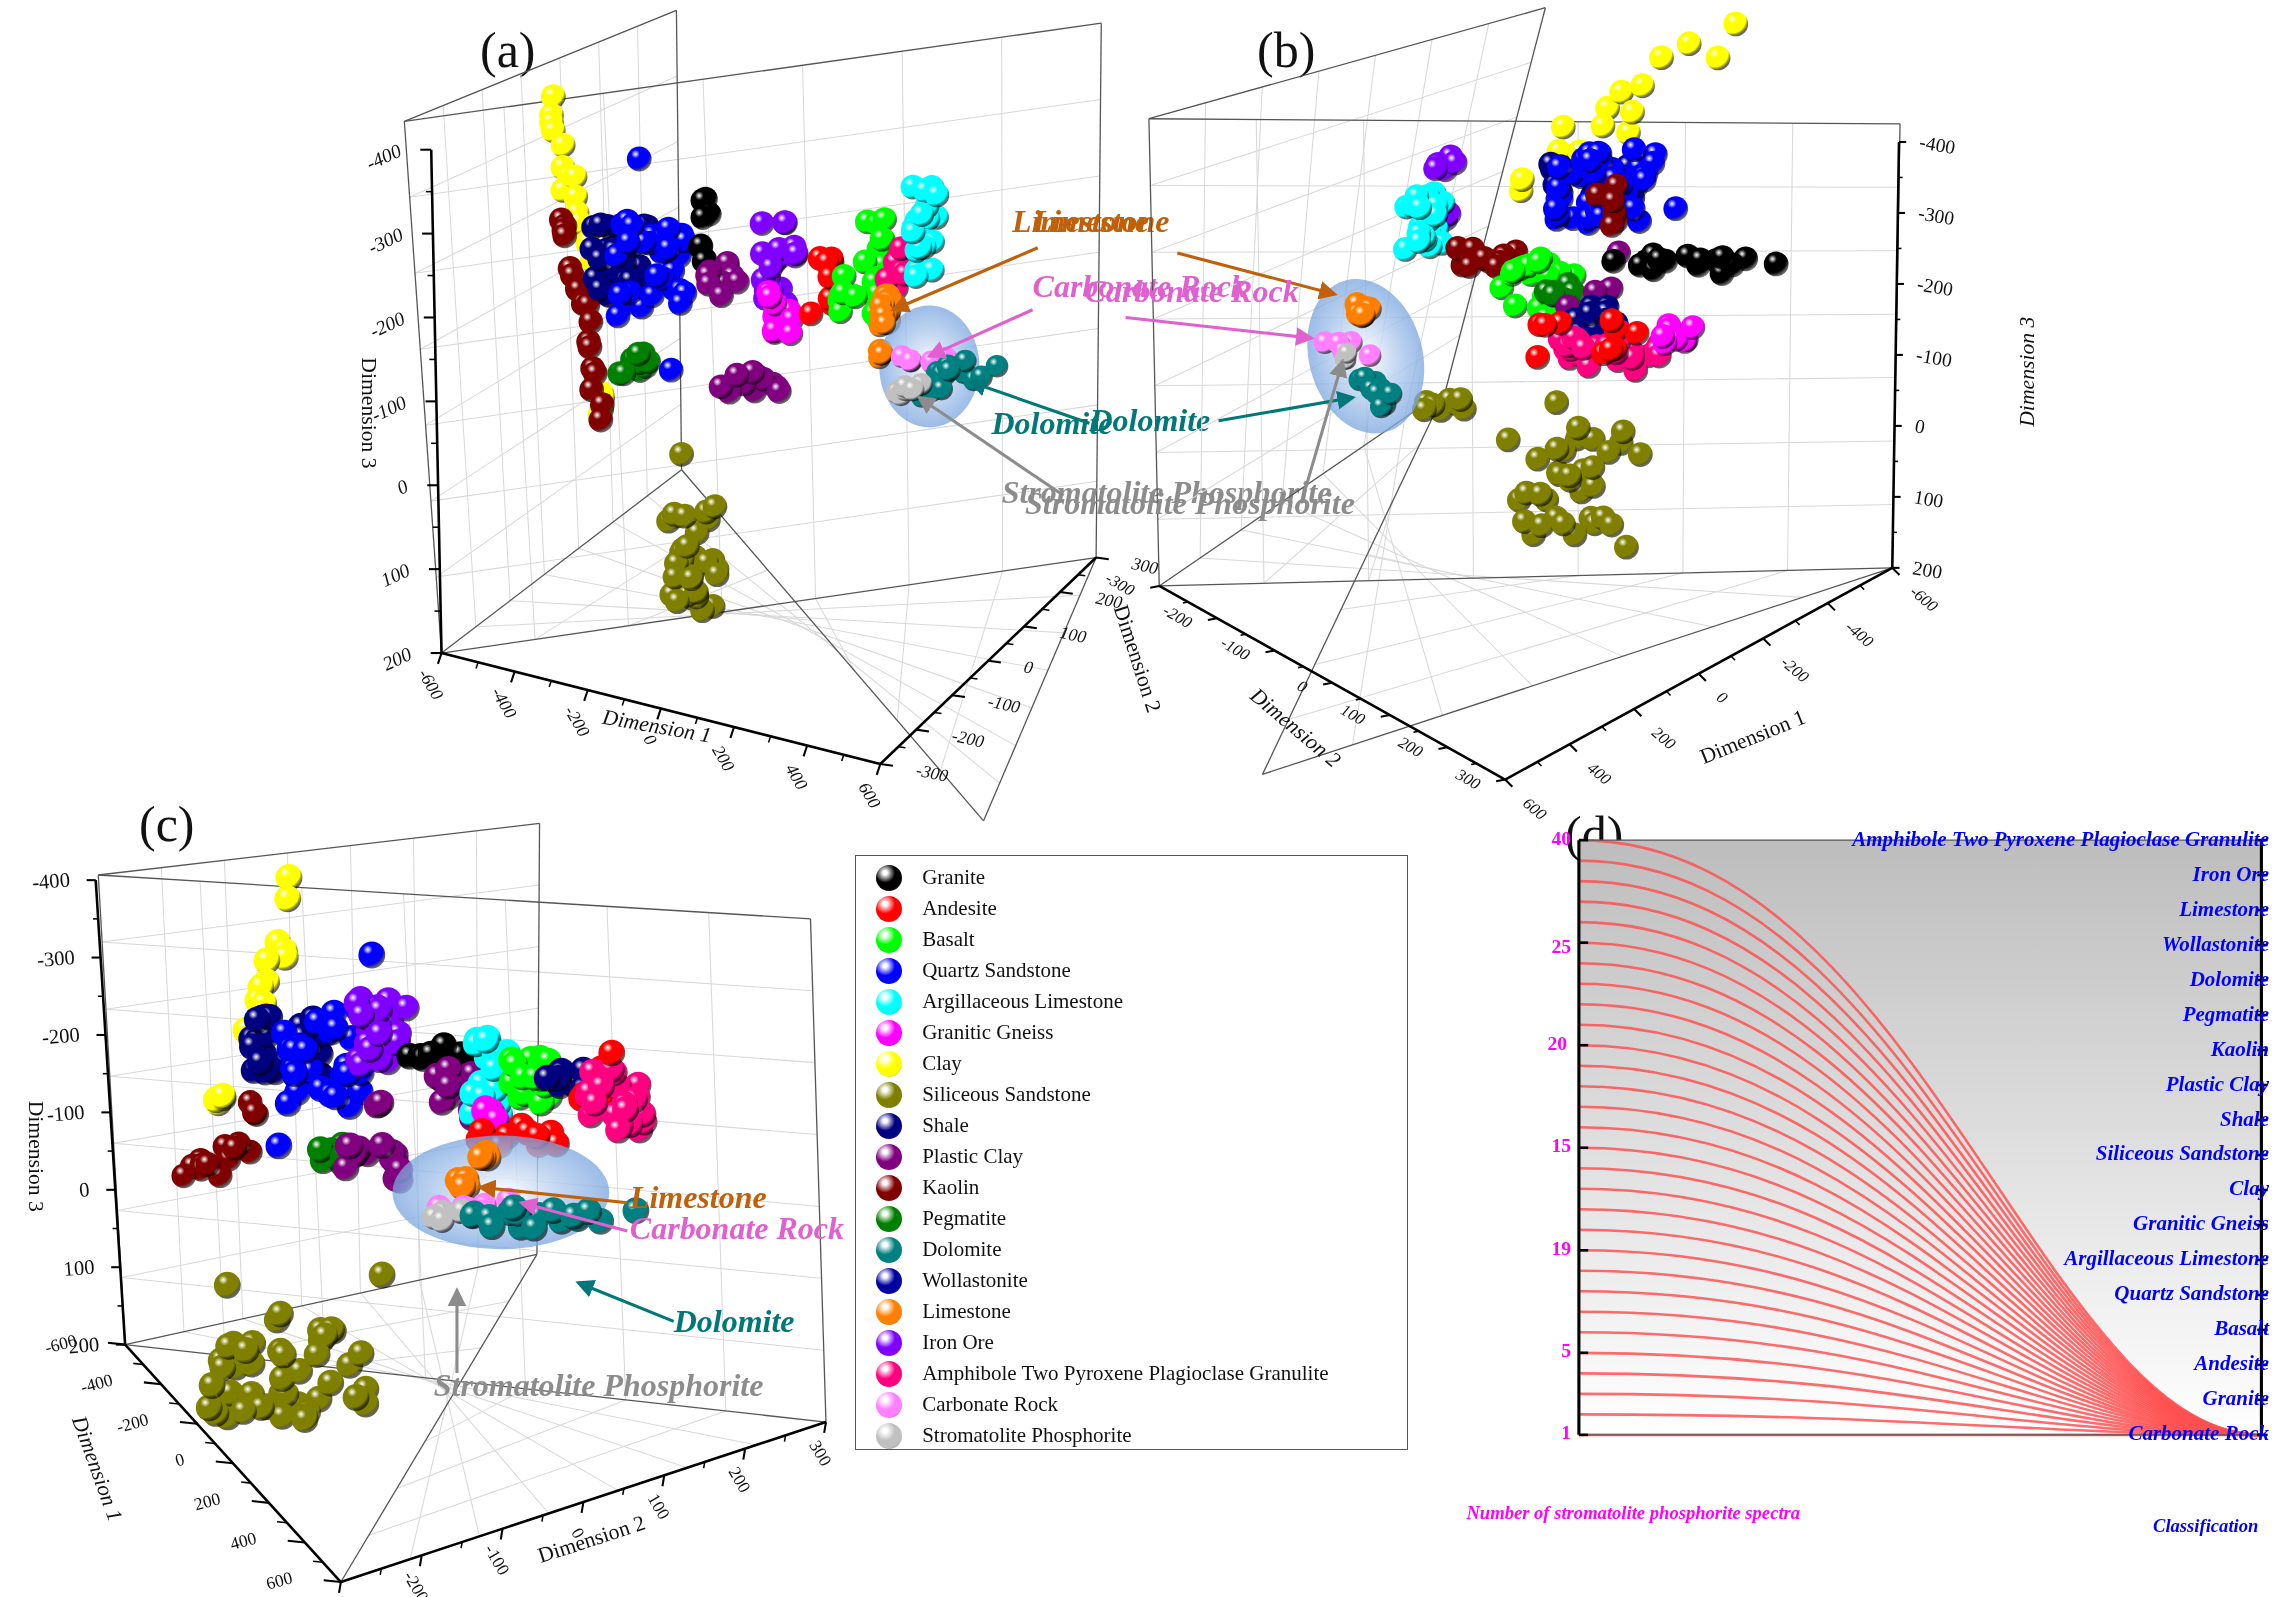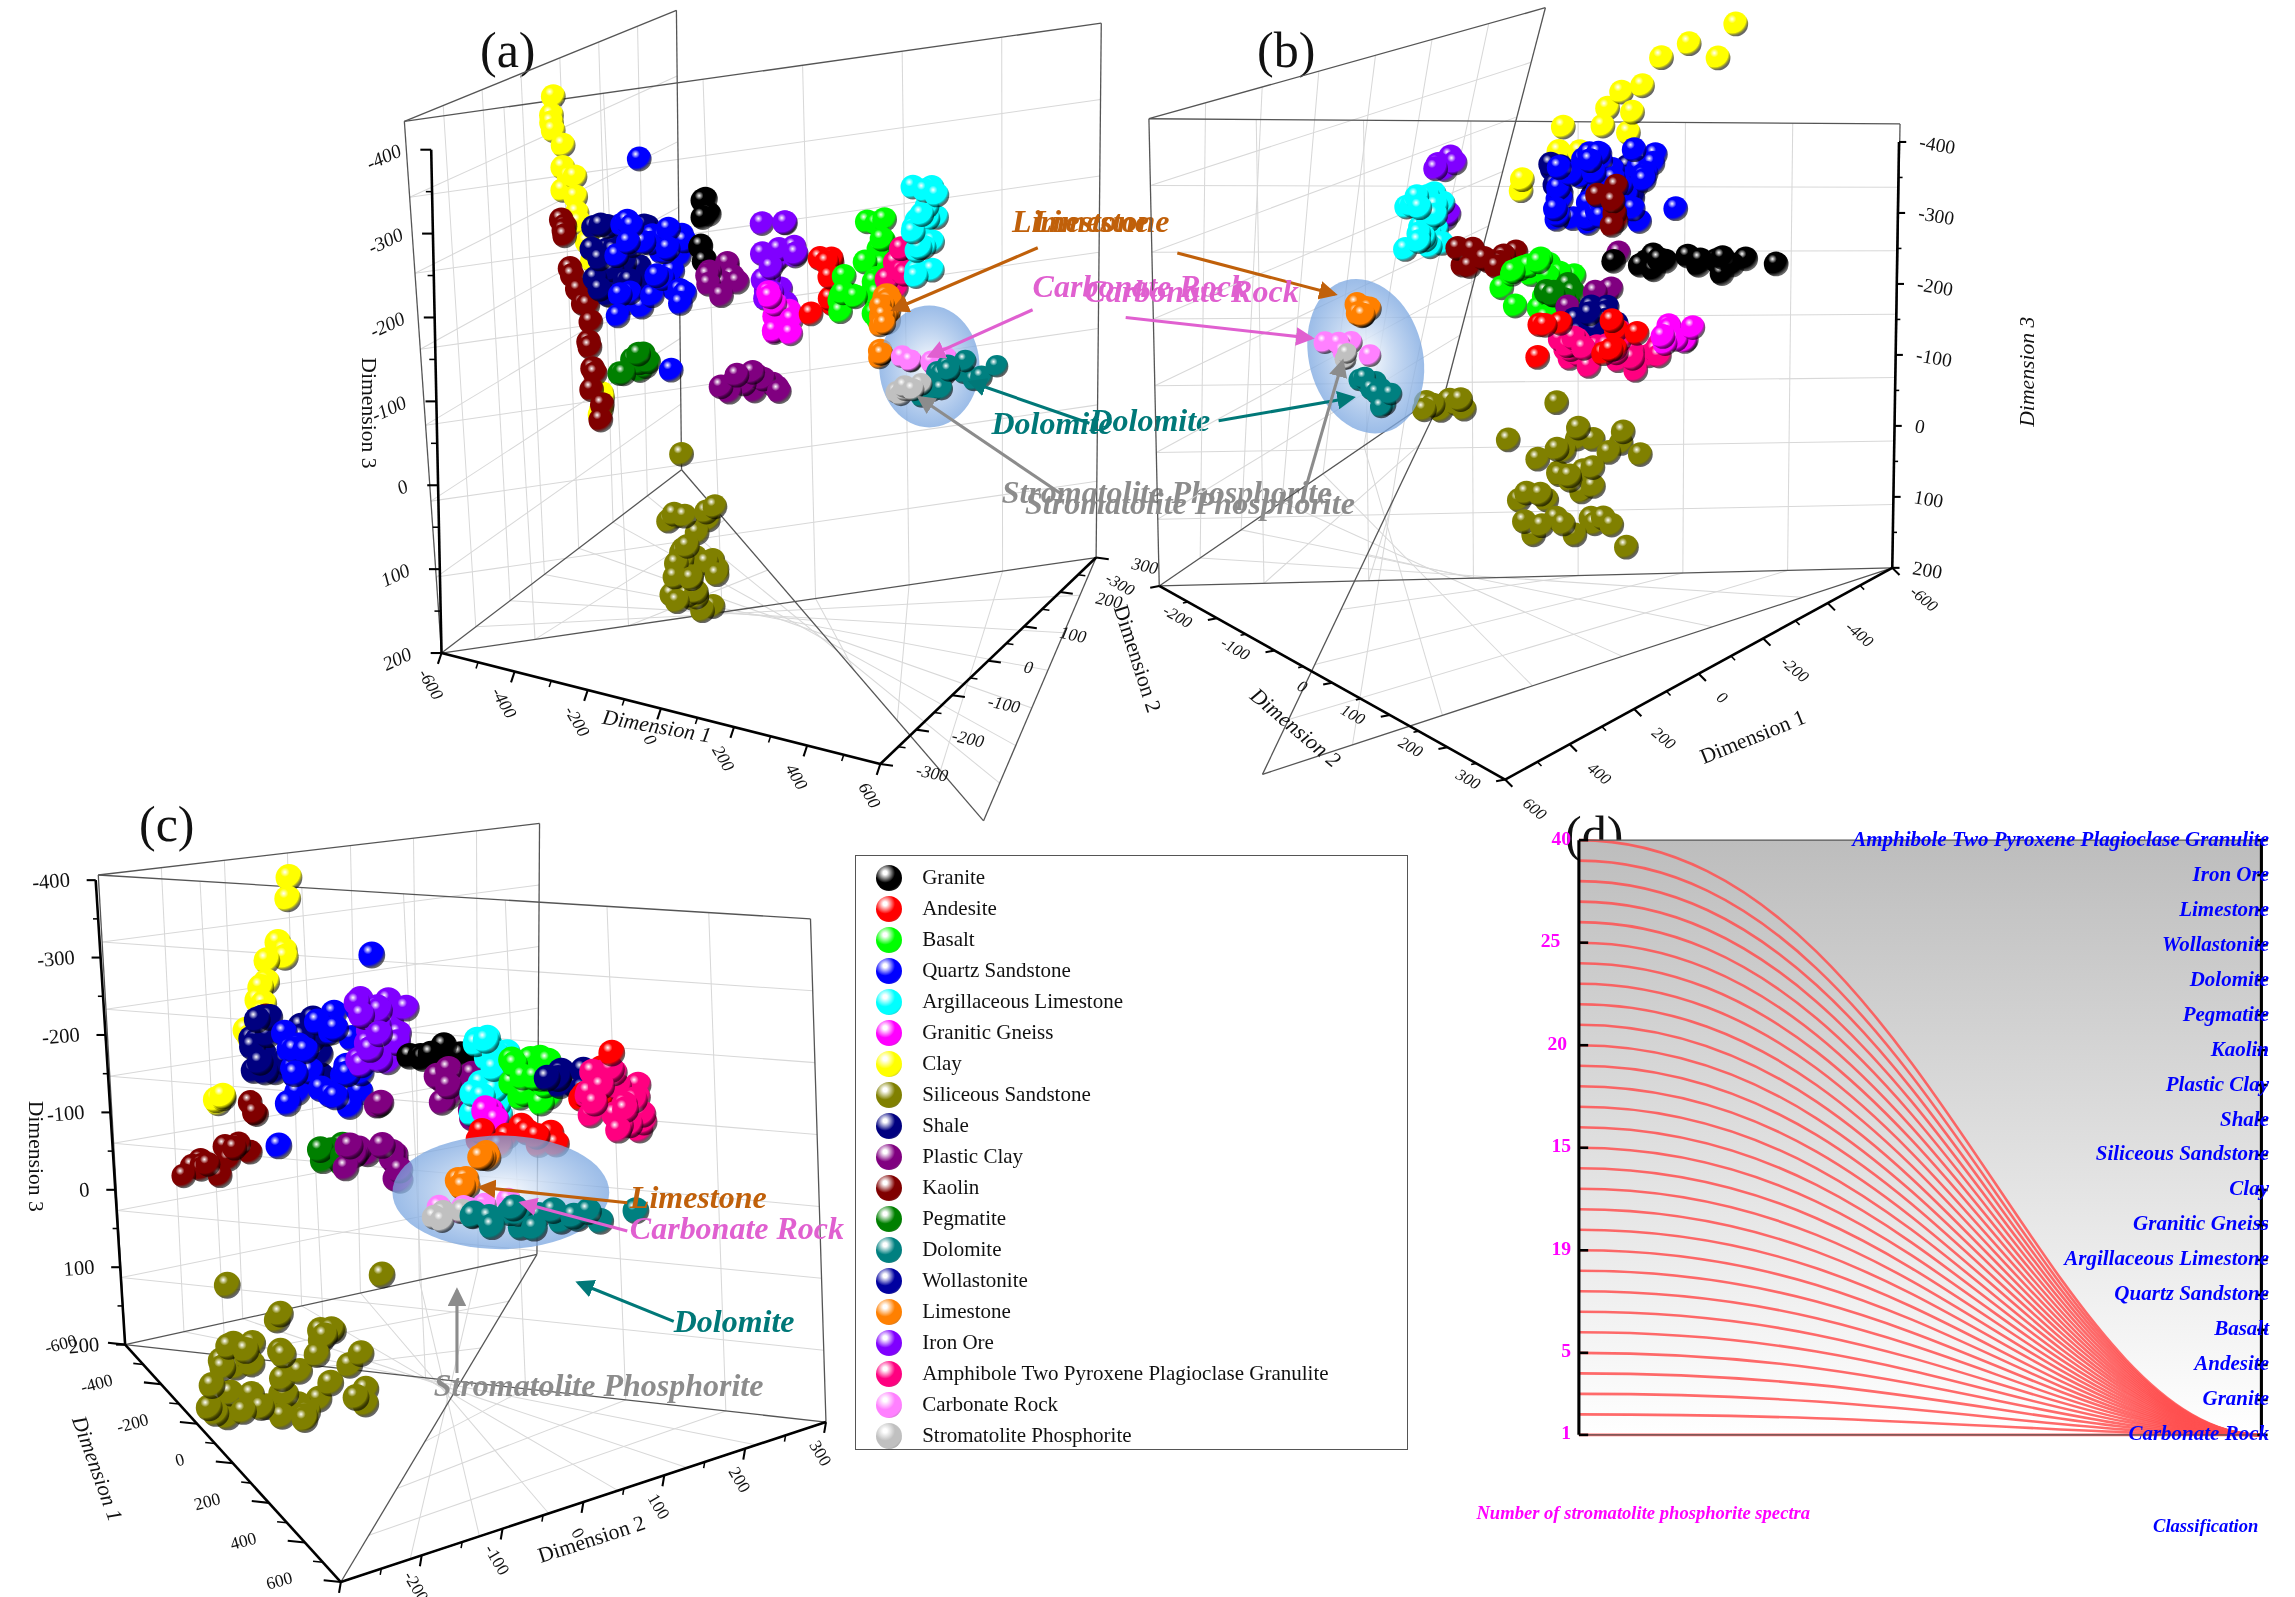--- a/index.html
+++ b/index.html
@@ -6,21 +6,21 @@
   body{width:2295px;height:1597px;position:relative;overflow:hidden;font-family:"Liberation Serif","DejaVu Serif",serif;}
   .panel{position:absolute;}
   .panel svg{position:absolute;left:0;top:0;overflow:visible;}
   .plabel{position:absolute;font-size:50px;color:#111;font-family:"Liberation Serif",serif;}
   .legend{position:absolute;left:855px;top:855px;width:553px;height:595px;border:1.5px solid #555;background:#fff;box-sizing:border-box;padding:6.2px 0 0 0;}
   .leg-item{display:flex;align-items:center;height:31px;}
   .leg-ball{width:26px;height:26px;border-radius:50%;margin-left:19.6px;margin-right:20.6px;flex:none;}
   .leg-text{font-size:21px;color:#111;font-family:"Liberation Serif",serif;white-space:nowrap;}
   .d-yt{position:absolute;font-size:19.6px;font-weight:bold;color:#ff00ff;font-family:"Liberation Serif",serif;text-align:right;width:41px;}
   .d-cls{position:absolute;right:0;font-size:21px;font-weight:bold;font-style:italic;color:#0000ff;font-family:"Liberation Serif",serif;white-space:nowrap;text-align:right;}
-  .d-xlab{position:absolute;font-size:18.6px;font-weight:bold;font-style:italic;color:#ff00ff;font-family:"Liberation Serif",serif;white-space:nowrap;margin-left:10px;}
+  .d-xlab{position:absolute;font-size:18.6px;font-weight:bold;font-style:italic;color:#ff00ff;font-family:"Liberation Serif",serif;white-space:nowrap;}
   .d-clab{position:absolute;font-size:18.6px;font-weight:bold;font-style:italic;color:#0000ff;font-family:"Liberation Serif",serif;white-space:nowrap;}
 </style>
 </head>
 <body>
 
 <div class="panel" style="left:0;top:0;width:1136px;height:795px;">
   <div class="plabel" style="left:480px;top:20.6px;">(a)</div>
   <svg id="svg-a" width="1136" height="795" viewBox="0 0 2200 1540">
       <defs>
         <radialGradient id="svg-a-g0" cx="35%" cy="30%" r="70%">
@@ -1912,21 +1912,21 @@
       <line x1="1492" y1="813.4117647058823" x2="1512" y2="813.4117647058823" stroke="#000" stroke-width="5"></line>
       <line x1="1492" y1="881.1764705882352" x2="1512" y2="881.1764705882352" stroke="#000" stroke-width="5"></line>
       <line x1="1492" y1="948.9411764705883" x2="1512" y2="948.9411764705883" stroke="#000" stroke-width="5"></line>
       <line x1="1492" y1="1016.7058823529412" x2="1512" y2="1016.7058823529412" stroke="#000" stroke-width="5"></line>
       <line x1="1492" y1="1084.4705882352941" x2="1512" y2="1084.4705882352941" stroke="#000" stroke-width="5"></line>
       <line x1="1492" y1="1152.235294117647" x2="1512" y2="1152.235294117647" stroke="#000" stroke-width="5"></line>
       <line x1="1492" y1="1220" x2="1512" y2="1220" stroke="#000" stroke-width="5"></line>
     </svg>
   <div id="d-yticks">
       <div class="d-yt" style="left: 43px; top: 23px;">40</div>
-      <div class="d-yt" style="left: 43px; top: 125px; text-align: center;">25</div>
+      <div class="d-yt" style="left: 43px; top: 131px;">25</div>
       <div class="d-yt" style="left: 39px; top: 228px;">20</div>
       <div class="d-yt" style="left: 43px; top: 330px;">15</div>
       <div class="d-yt" style="left: 43px; top: 433px;">19</div>
       <div class="d-yt" style="left: 43px; top: 535px;">5</div>
       <div class="d-yt" style="left: 43px; top: 617px;">1</div>
     </div>
   <div id="d-classes" style="position:absolute;left:0;top:0;width:782px;height:792px;">
       <div class="d-cls" style="top: 22px;">Amphibole Two Pyroxene Plagioclase Granulite</div>
       <div class="d-cls" style="top: 57px;">Iron Ore</div>
       <div class="d-cls" style="top: 92px;">Limestone</div>

